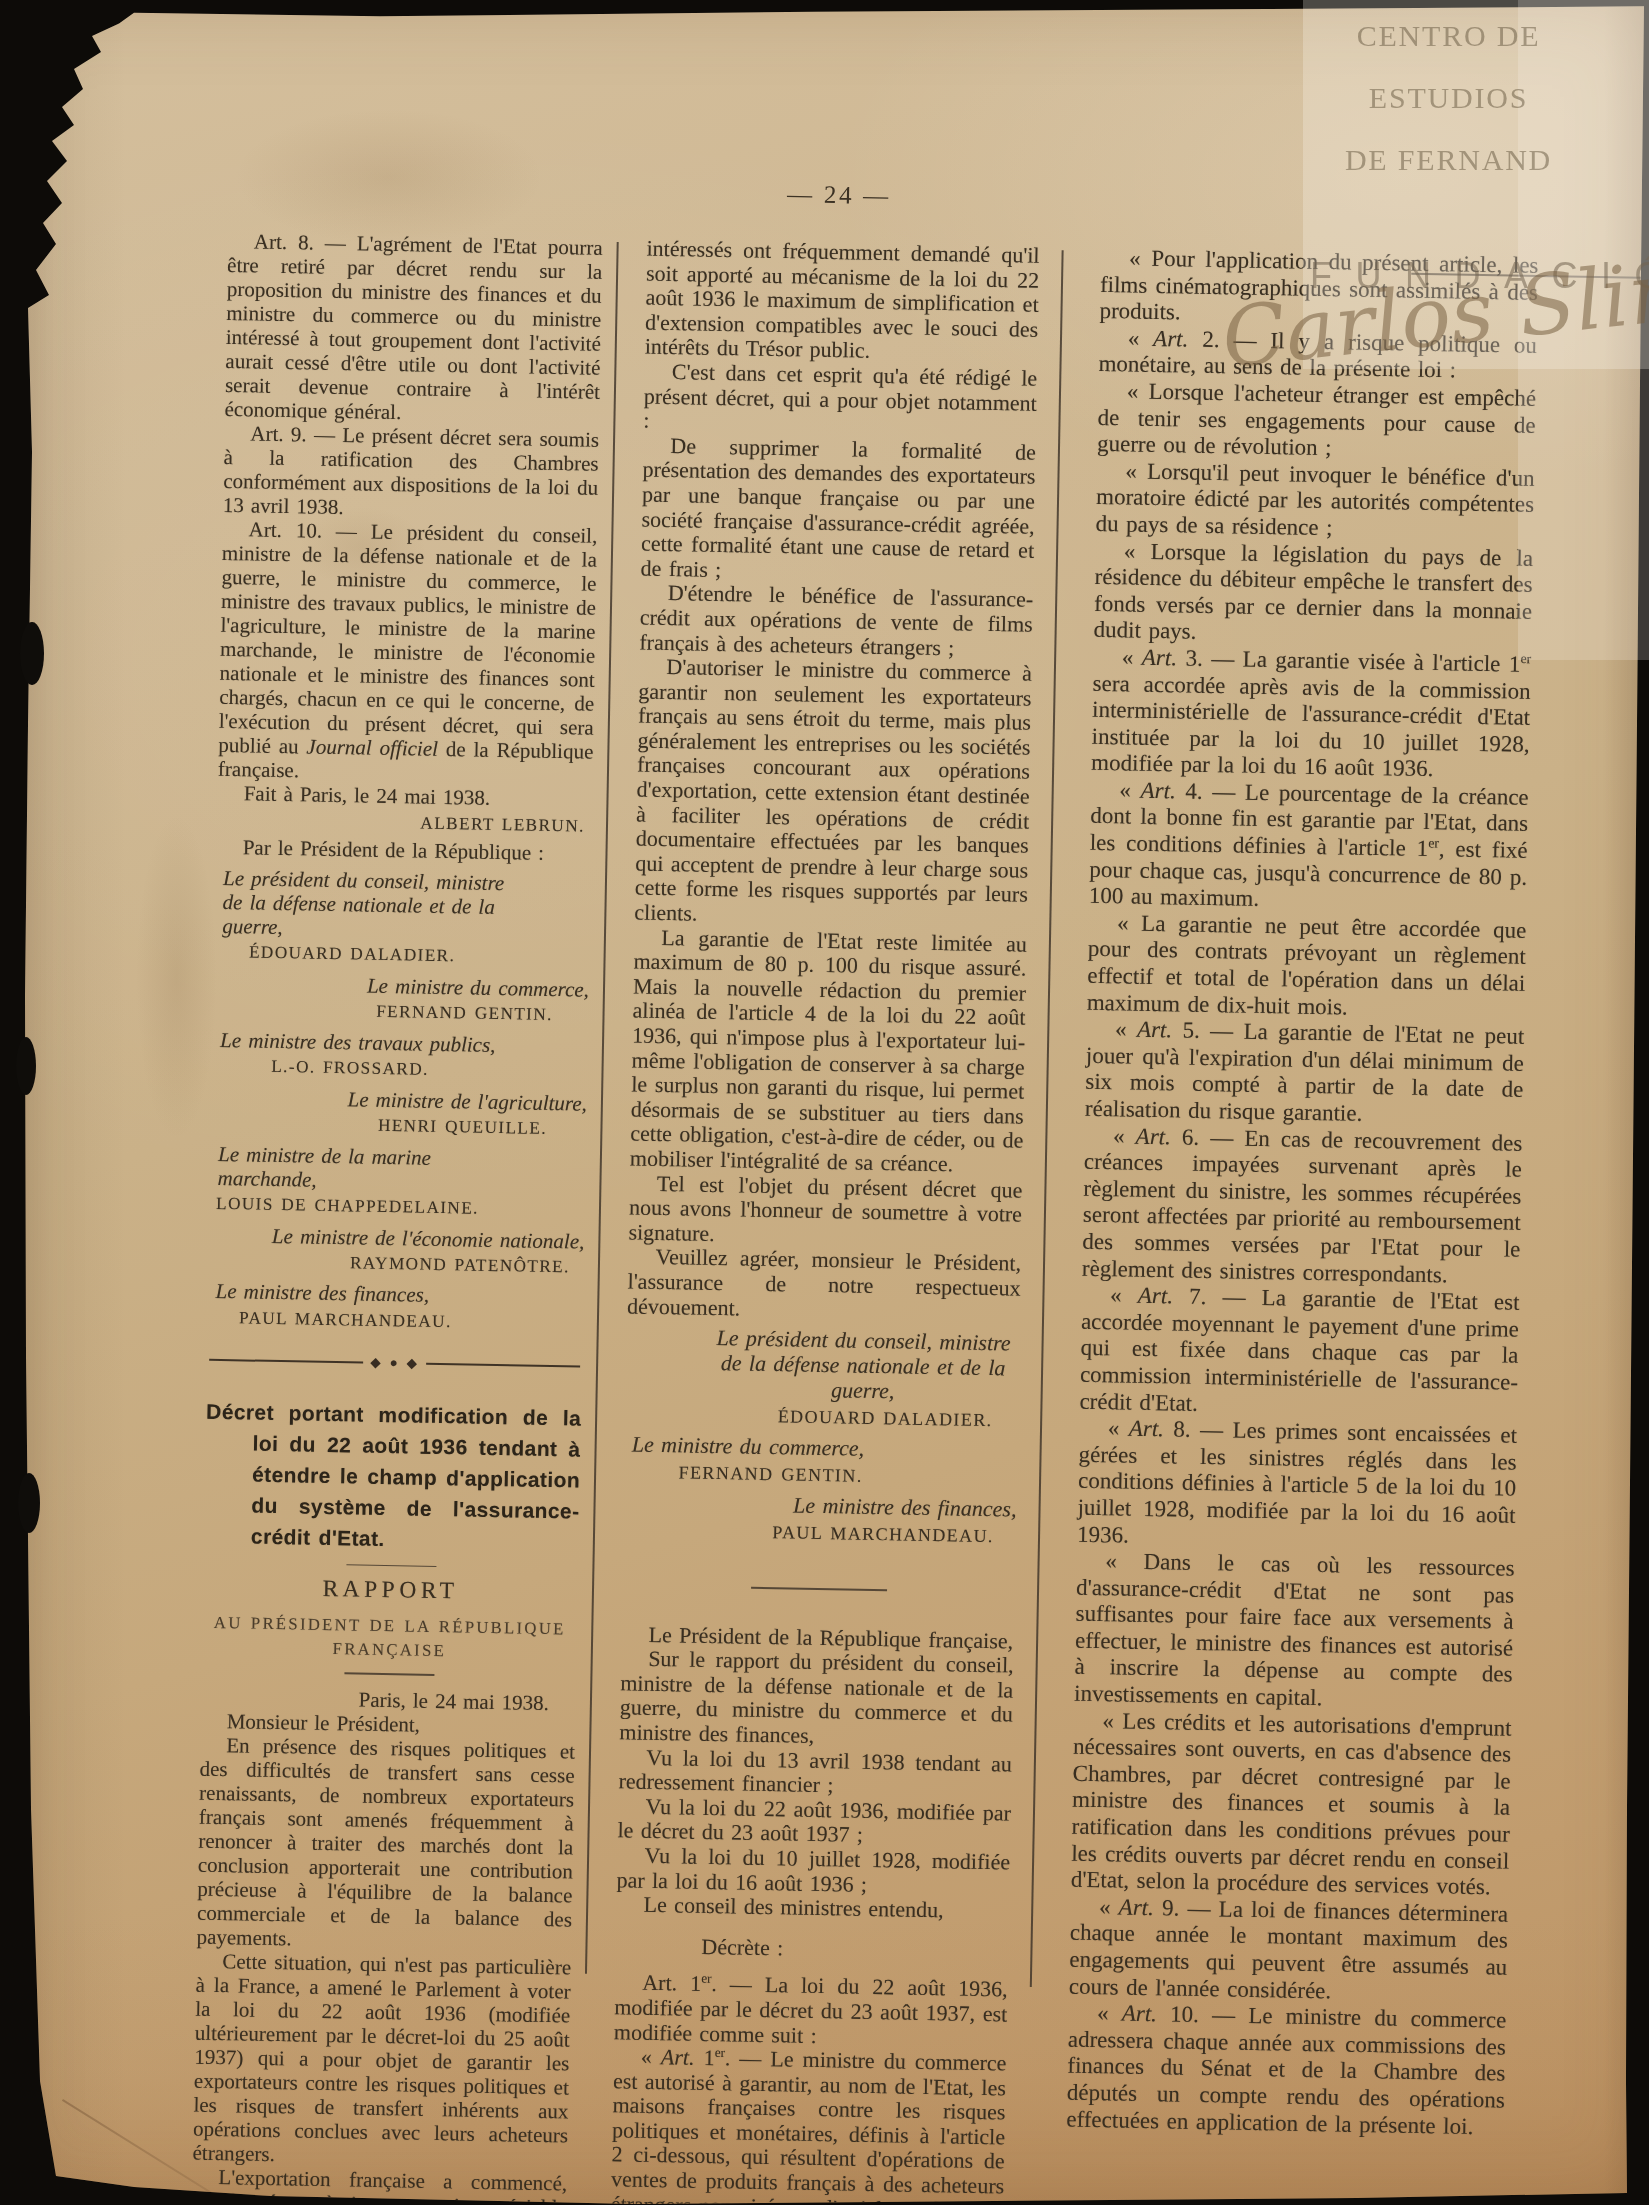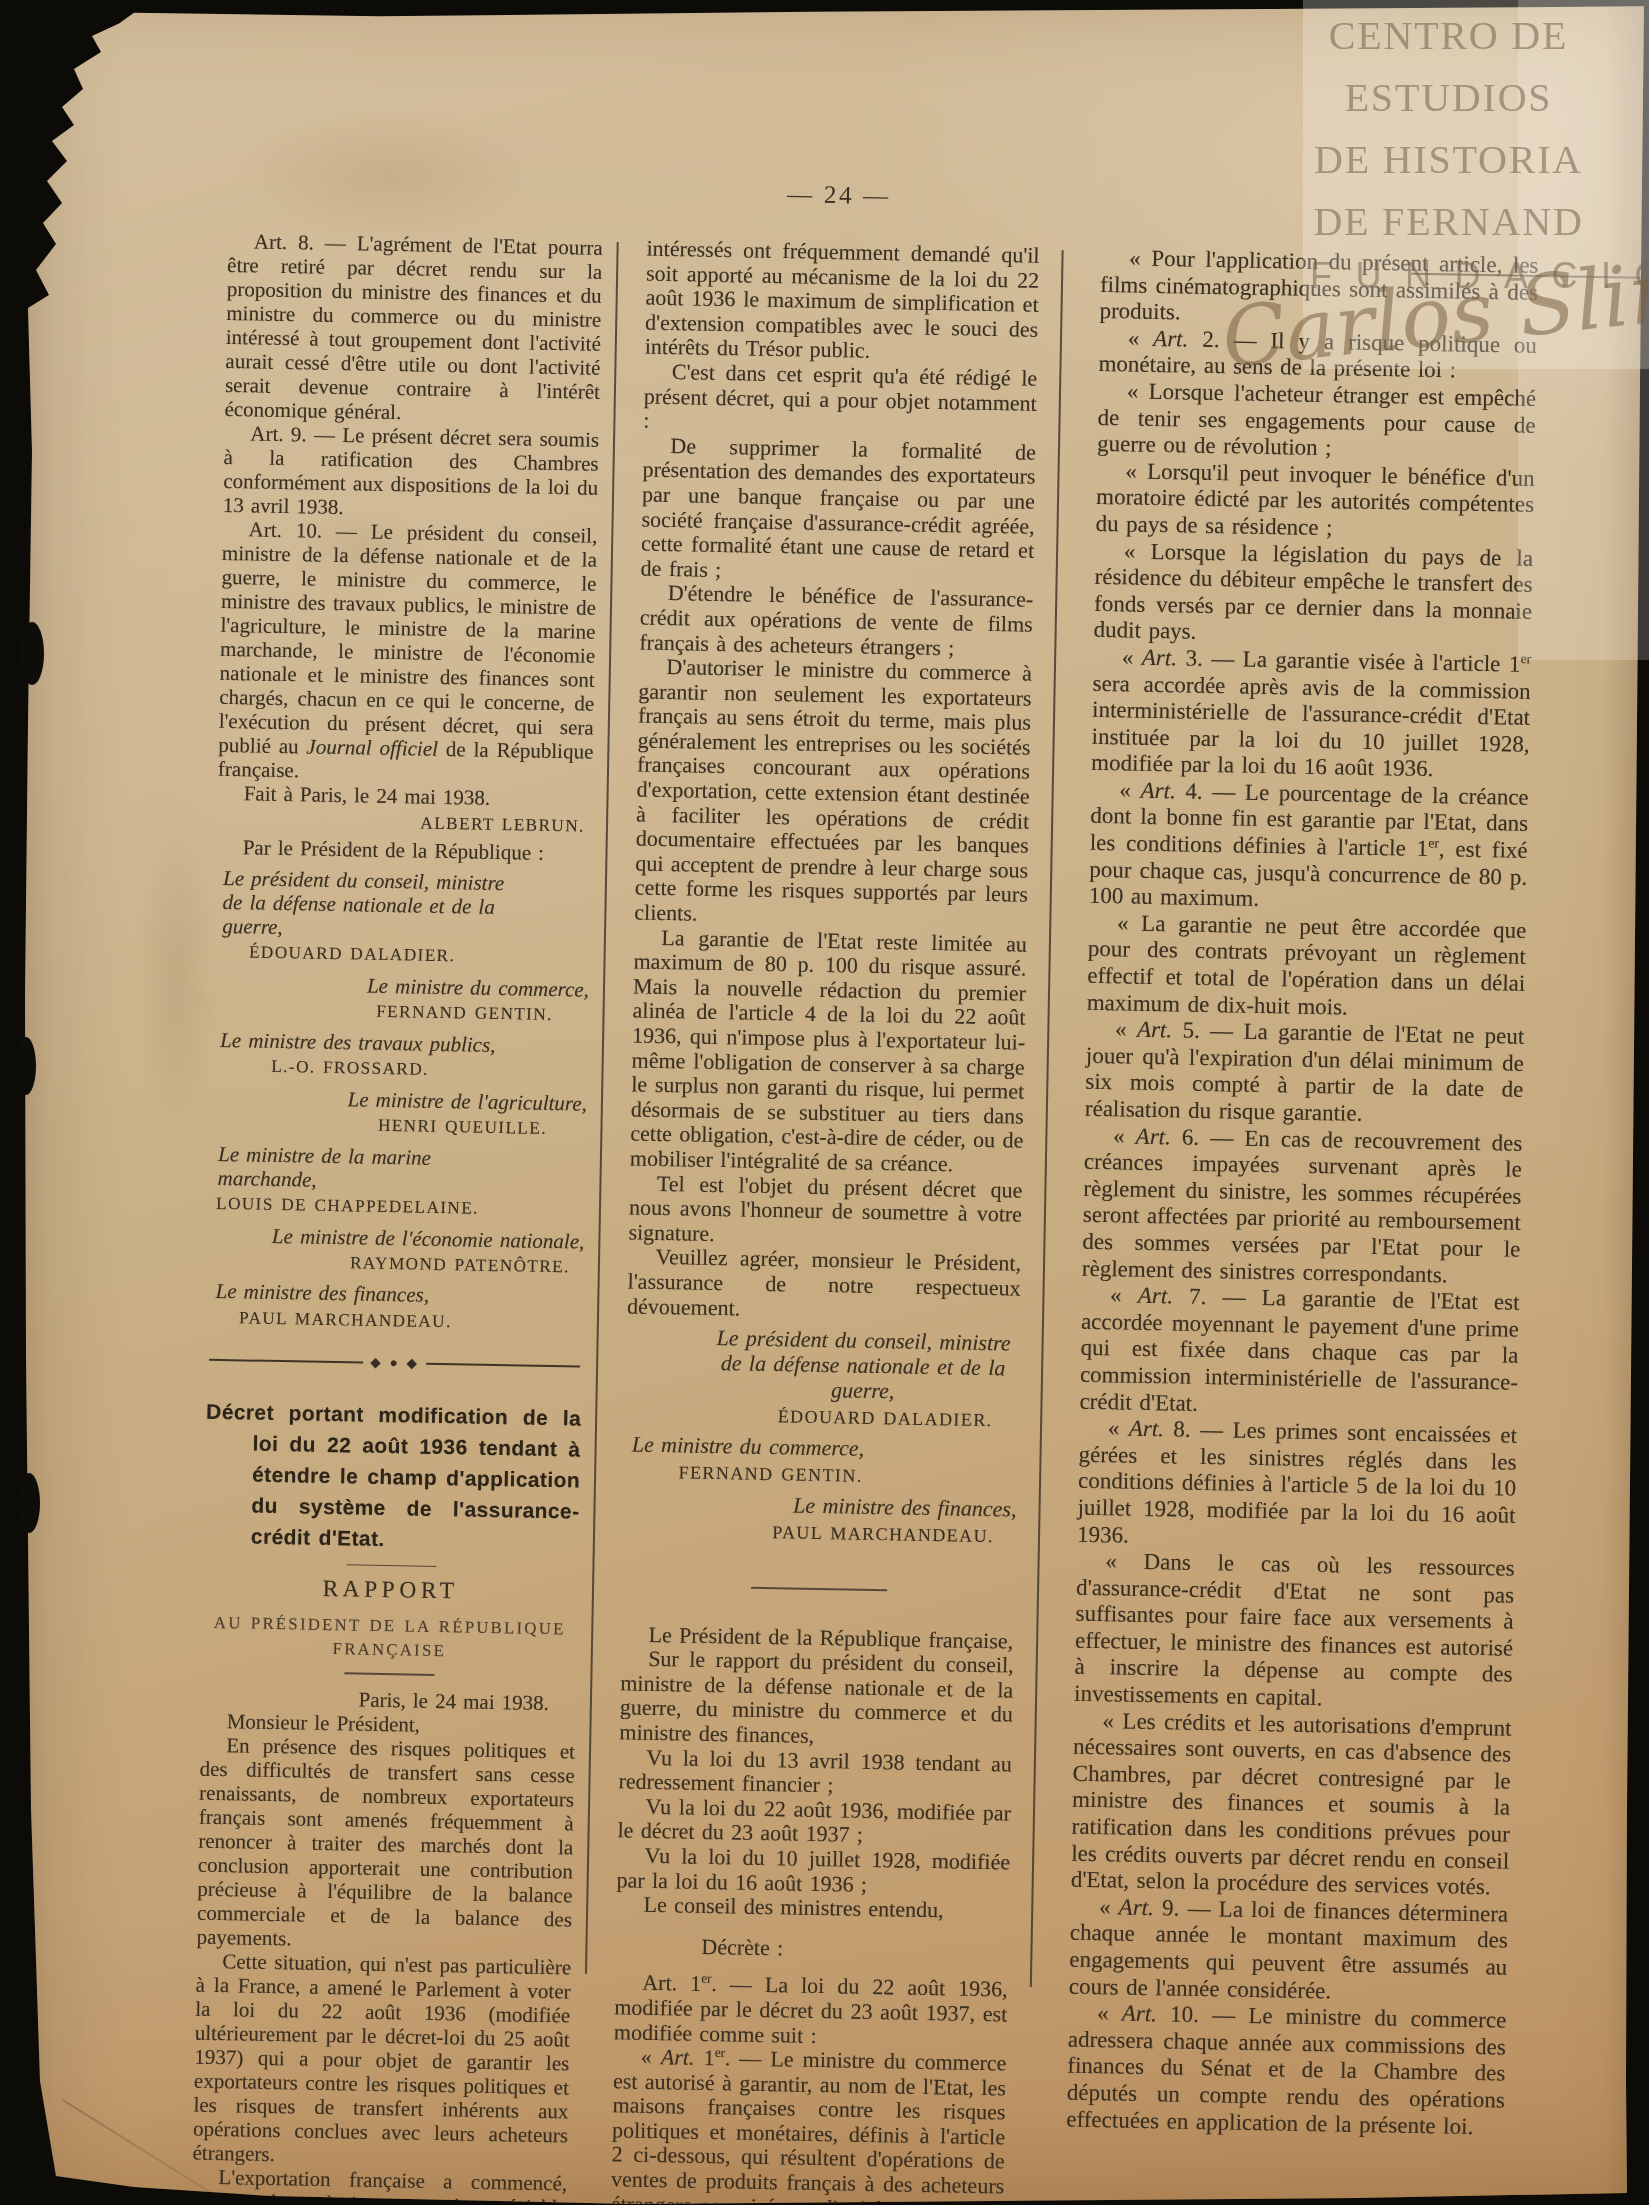--- a/index.html
+++ b/index.html
@@ -57,21 +57,21 @@
   #v2{left:1048px;top:246px;height:1737px;}
   .hline{position:absolute;left:1398px;top:262px;width:250px;height:1.8px;
       background:rgba(70,58,45,0.7);}
   sup{font-size:0.6em;line-height:0;}
   
   .notch{position:absolute;background:#0f0d0a;border-radius:50%;}
   .wm-rect{position:absolute;background:rgba(255,252,243,0.26);}
   #wmA{left:1303px;top:0;width:346px;height:369px;}
   #wmB{left:1518px;top:0;width:131px;height:660px;background:rgba(255,252,243,0.20);}
   .wm-lines{position:absolute;left:1248px;top:5.4px;width:401px;text-align:center;
-      font-family:"Liberation Serif",serif;font-size:40px;line-height:62px;
+      font-family:"Liberation Serif",serif;font-size:30px;line-height:62px;
       letter-spacing:1.8px;color:rgba(100,85,62,0.50);}
   .wm-fund{position:absolute;left:1310px;top:255px;font-family:"Liberation Sans",sans-serif;
       font-size:36px;letter-spacing:23.5px;white-space:nowrap;color:rgba(115,100,80,0.55);}
   .wm-sig{position:absolute;left:1221px;top:262px;width:543px;
       font-family:"DejaVu Serif",serif;font-style:italic;font-size:83px;
       transform:rotate(-6deg);color:rgba(120,96,66,0.55);white-space:nowrap;}
   .stain{position:absolute;border-radius:50%;pointer-events:none;}
   #stain1{left:235px;top:109px;width:308px;height:136px;
       background:radial-gradient(closest-side,rgba(130,95,55,0.14),transparent);}
   #stain2{left:136px;top:814px;width:81px;height:326px;
@@ -184,19 +184,18 @@
   <div class="notch" style="left:20px;top:622px;width:23.5px;height:63px;"></div>
   <div class="notch" style="left:16.3px;top:1037px;width:20px;height:58px;"></div>
   <div class="notch" style="left:18px;top:1473px;width:22px;height:60px;"></div>
 
   <div id="wmA" class="wm-rect"></div>
   <div id="wmB" class="wm-rect"></div>
 
   <div class="wm-lines">
     <div>CENTRO DE</div>
     <div>ESTUDIOS</div>
-    <div>DE HISTORIA</div>
     <div>DE FERNAND</div>
   </div>
   <div class="wm-fund">FUNDACIÓN</div>
   <div class="wm-sig">Carlos Slim</div>
 </div>
 
 
 </body></html>

